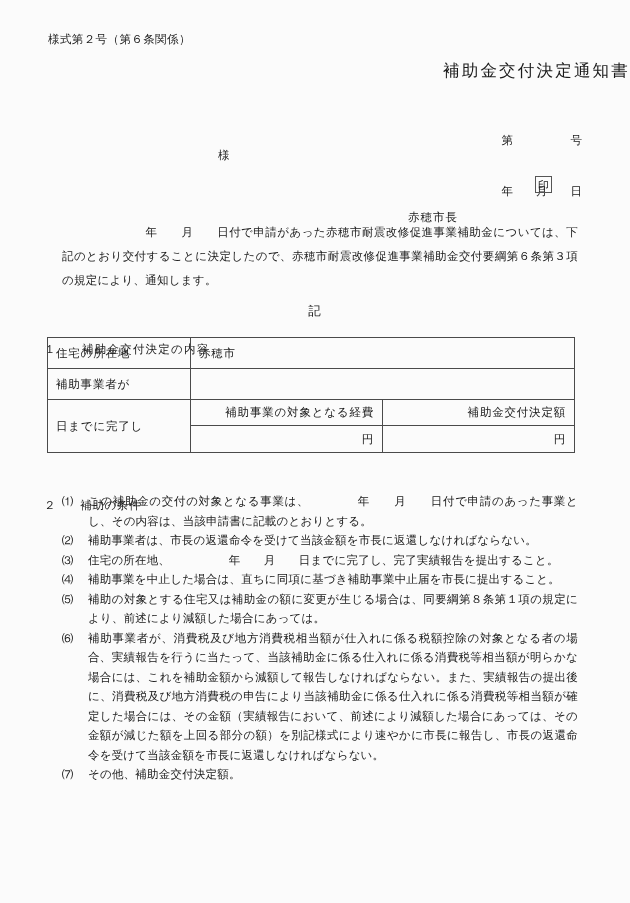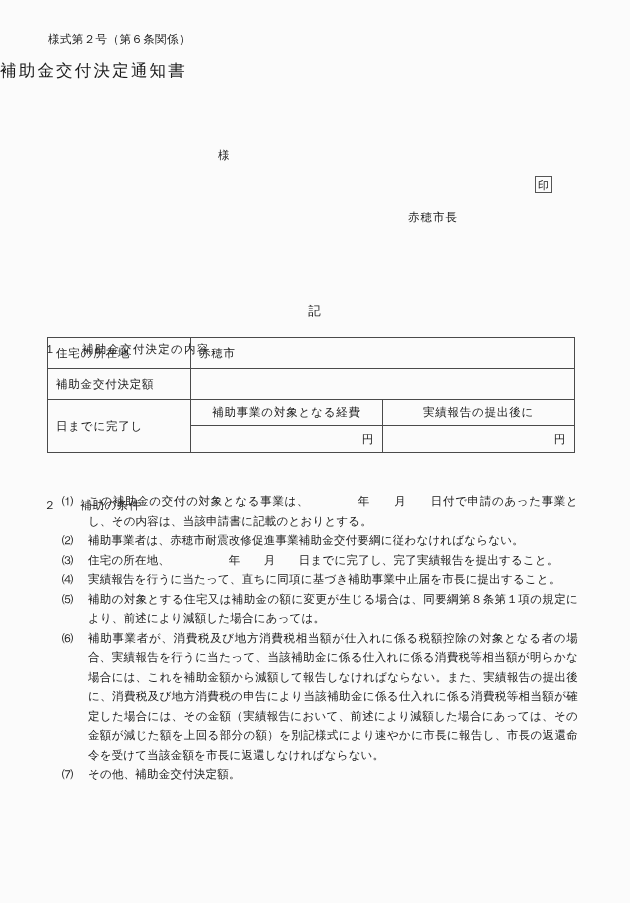--- a/index.html
+++ b/index.html
@@ -29,21 +29,21 @@
     top: 32px;
     font-size: 11.5px;
     letter-spacing: 0.4px;
     white-space: pre;
   }
   .doc-title {
     position: absolute;
     left: 0;
     top: 60px;
     width: 630px;
-    text-align: left;
+    text-align: right;
     font-size: 16.5px;
     letter-spacing: 2.2px;
   }
 
   .meta-block {
     position: absolute;
     right: 48px;
     top: 98px;
     font-size: 11.5px;
     line-height: 17px;
@@ -134,21 +134,21 @@
     table-layout: fixed;
   }
   .info-table td {
     border: 1px solid #4a4a4a;
     padding: 0 8px;
     vertical-align: middle;
     letter-spacing: 0.8px;
   }
   .row-tall td { height: 30px; }
   .cell-label { width: 126px; }
-  .cell-sub-head { text-align: center; height: 25px; letter-spacing: 1px; }
+  .cell-sub-head { text-align: right; height: 25px; letter-spacing: 1px; }
   .cell-yen { text-align: right; height: 26px; }
 
   
   .cond-list {
     position: absolute;
     left: 62px;
     top: 492px;
     width: 516px;
     font-size: 11.5px;
   }
@@ -174,73 +174,78 @@
 </style>
 </head>
 <body>
 
 <div class="page">
 
   <div class="doc-head">様式第２号（第６条関係）</div>
 
   <div class="doc-title">補助金交付決定通知書</div>
 
+  <div class="meta-block">
+    <div class="meta-line">第　　　　　号</div>
+    <div class="meta-line">年　　月　　日</div>
+  </div>
 
   <div class="addressee">様</div>
 
   <div class="issuer-row">
     <span class="issuer-name">赤穂市長</span>
     <span class="seal-box">印</span>
   </div>
 
+  <div class="body-para">　　　　　　　年　　月　　日付で申請があった赤穂市耐震改修促進事業補助金については、下記のとおり交付することに決定したので、赤穂市耐震改修促進事業補助金交付要綱第６条第３項の規定により、通知します。</div>
 
   <div class="ki-mark">記</div>
 
   <div class="section-heading" id="sec1-heading">１　　補助金交付決定の内容</div>
 
   <table class="info-table">
     <tbody>
       <tr class="row-tall">
         <td class="cell-label">住宅の所在地</td>
         <td colspan="2">赤穂市</td>
       </tr>
       <tr class="row-tall">
-        <td class="cell-label">補助金交付決定額</td>
+        <td class="cell-label">補助事業者が</td>
         <td colspan="2"></td>
       </tr>
       <tr>
         <td class="cell-label" rowspan="2">日までに完了し</td>
         <td class="cell-sub-head">補助事業の対象となる経費</td>
-        <td class="cell-sub-head">実績報告の提出後に</td>
+        <td class="cell-sub-head">補助金交付決定額</td>
       </tr>
       <tr>
         <td class="cell-yen">円</td>
         <td class="cell-yen">円</td>
       </tr>
     </tbody>
   </table>
 
   <div class="section-heading" id="sec2-heading">２　　補助の条件</div>
 
   <div class="cond-list">
     <div class="cond-item">
       <span class="cond-num">⑴</span>
       <span class="cond-text">この補助金の交付の対象となる事業は、　　　　年　　月　　日付で申請のあった事業とし、その内容は、当該申請書に記載のとおりとする。</span>
     </div>
     <div class="cond-item">
       <span class="cond-num">⑵</span>
-      <span class="cond-text">補助事業者は、赤穂市耐震改修促進事業補助金交付要綱に従わなければならない。</span>
+      <span class="cond-text">補助事業者は、市長の返還命令を受けて当該金額を市長に返還しなければならない。</span>
     </div>
     <div class="cond-item">
       <span class="cond-num">⑶</span>
       <span class="cond-text">住宅の所在地、　　　　　年　　月　　日までに完了し、完了実績報告を提出すること。</span>
     </div>
     <div class="cond-item">
       <span class="cond-num">⑷</span>
-      <span class="cond-text">実績報告を行うに当たって、直ちに同項に基づき補助事業中止届を市長に提出すること。</span>
+      <span class="cond-text">補助事業を中止した場合は、直ちに同項に基づき補助事業中止届を市長に提出すること。</span>
     </div>
     <div class="cond-item">
       <span class="cond-num">⑸</span>
       <span class="cond-text">補助の対象とする住宅又は補助金の額に変更が生じる場合は、同要綱第８条第１項の規定により、前述により減額した場合にあっては。</span>
     </div>
     <div class="cond-item">
       <span class="cond-num">⑹</span>
       <span class="cond-text">補助事業者が、消費税及び地方消費税相当額が仕入れに係る税額控除の対象となる者の場合、実績報告を行うに当たって、当該補助金に係る仕入れに係る消費税等相当額が明らかな場合には、これを補助金額から減額して報告しなければならない。また、実績報告の提出後に、消費税及び地方消費税の申告により当該補助金に係る仕入れに係る消費税等相当額が確定した場合には、その金額（実績報告において、前述により減額した場合にあっては、その金額が減じた額を上回る部分の額）を別記様式により速やかに市長に報告し、市長の返還命令を受けて当該金額を市長に返還しなければならない。</span>
     </div>
     <div class="cond-item">

